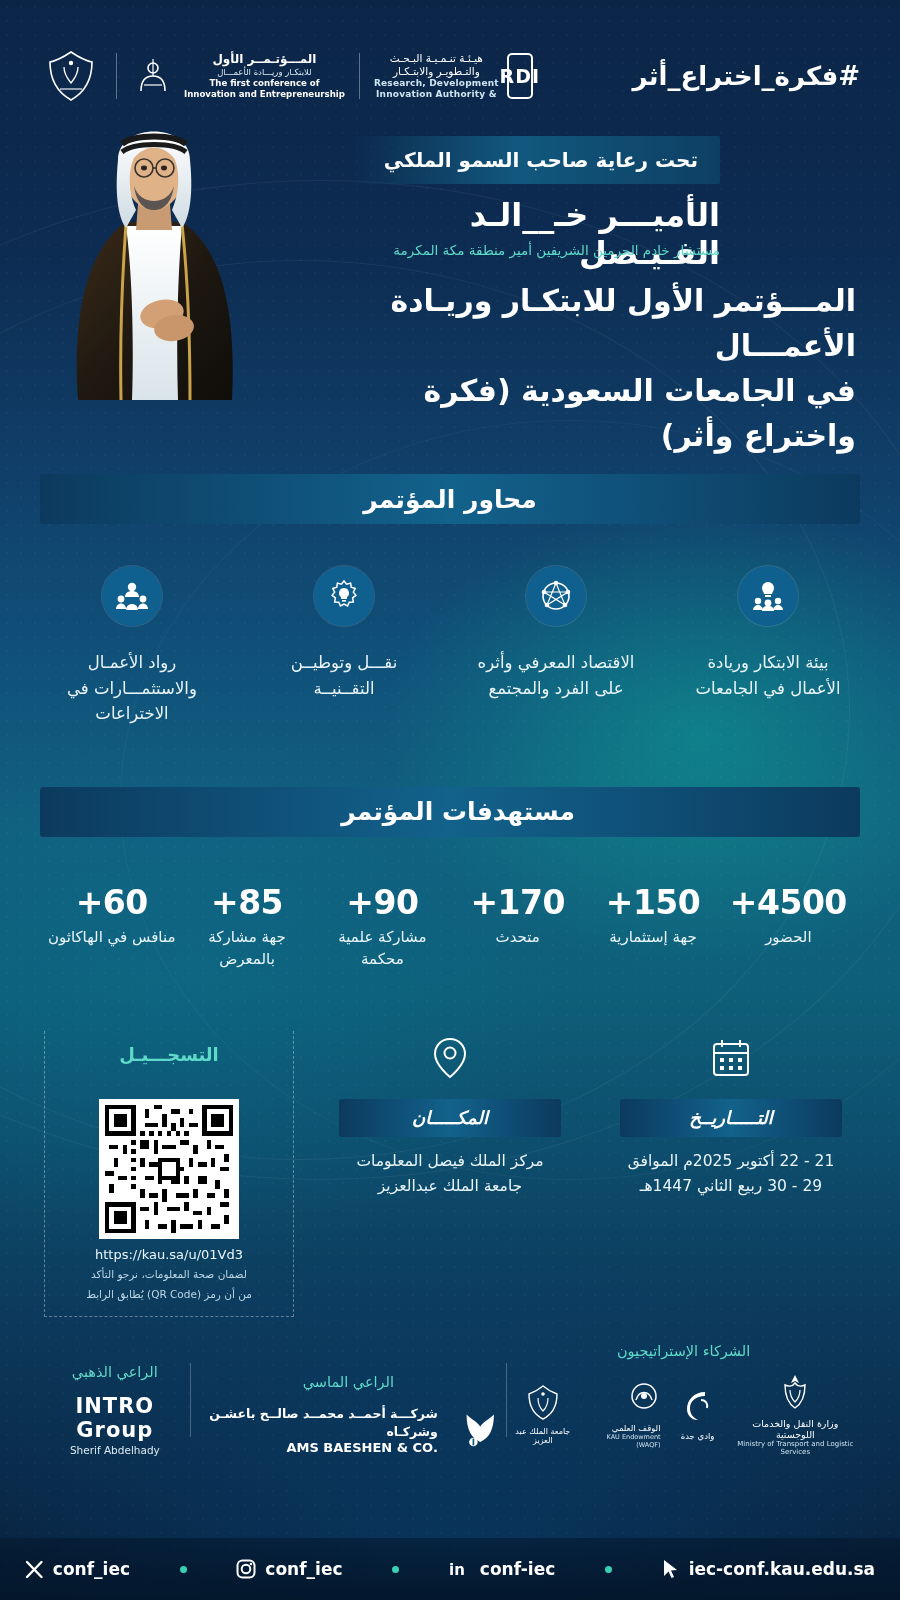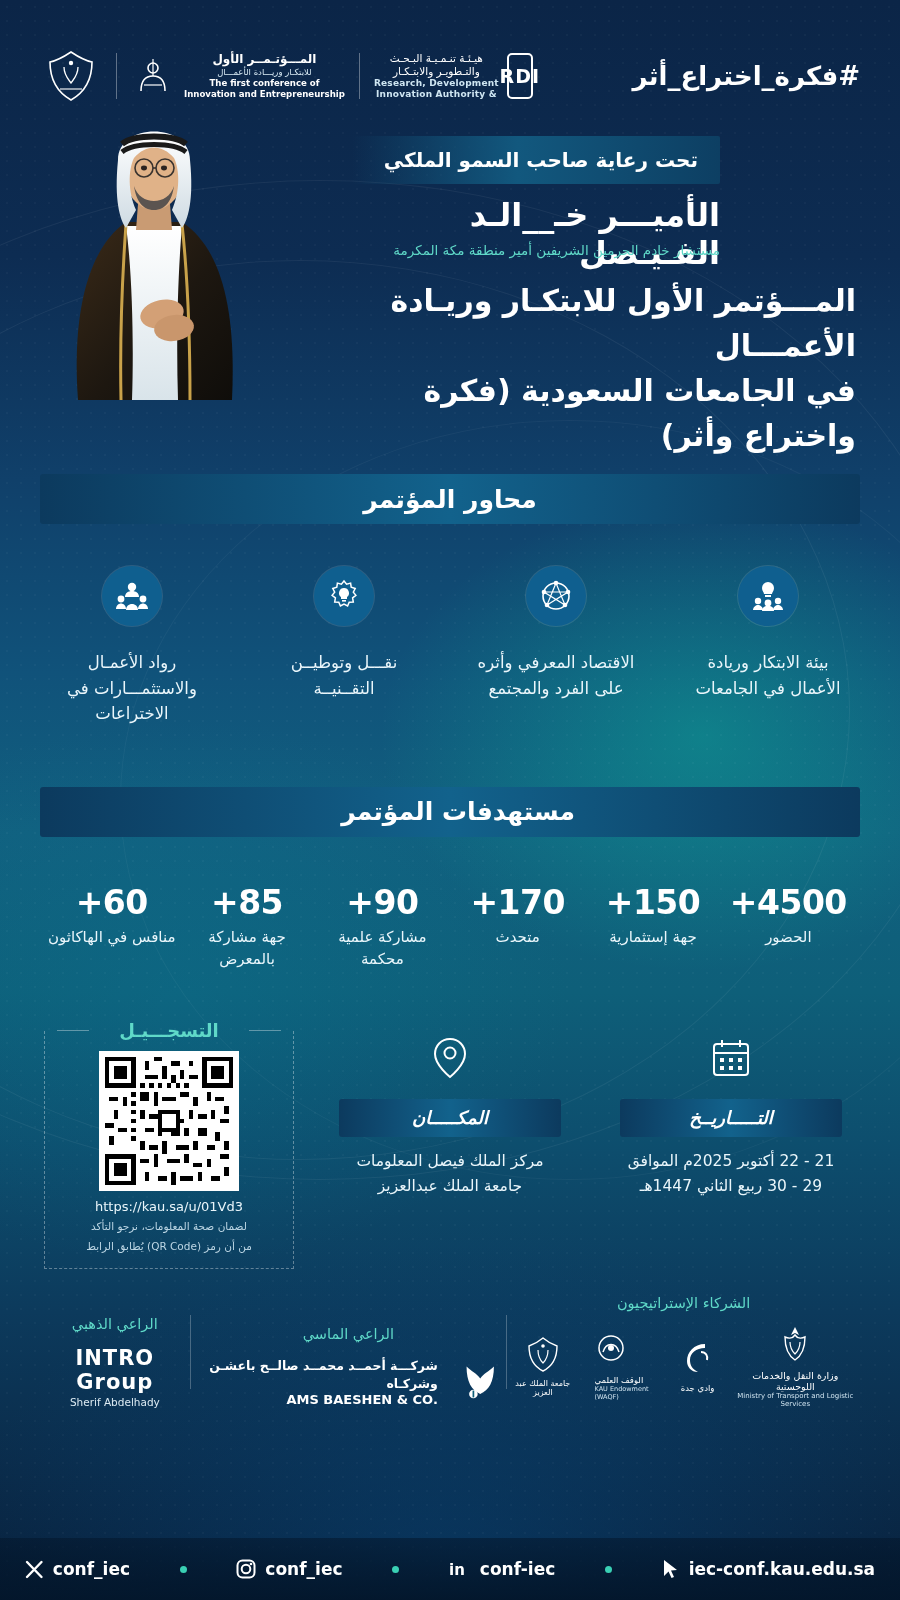--- a/index.html
+++ b/index.html
@@ -147,21 +147,21 @@
 
   
   .reg{
     width:250px; position:relative; text-align:center;
     border:1px dashed rgba(255,255,255,0.35);
     border-top:none;
     padding: 0 12px 14px 12px;
   }
   .reg-head{
     display:flex; align-items:center; gap:24px; justify-content:center;
-    margin-top:-11px; margin-bottom:10px;
+    margin-top:-11px; margin-bottom:10px;flex-direction:column;
   }
   .reg-head .line{ flex:1; height:1px; background:rgba(255,255,255,0.35);}
   .reg-head .t{ font-size:18px; font-weight:bold; color:#5fd9c8; padding:0 6px;}
   .qr{
     width:140px;height:140px;background:#fff;margin:4px auto 8px auto;padding:6px;
   }
   .qr svg{display:block;}
   .reg-url{ font-size:13px; color:#eaf6fb; direction:ltr;}
   .reg-note{ font-size:10.5px; color:#bcd6e4; line-height:1.55; margin-top:4px;}
 
@@ -562,21 +562,21 @@
         </div>
 
         <div style="text-align:center;">
           <svg width="34" height="36" viewBox="0 0 34 36">
             <path d="M24 4 C13 4 6 12 6 21 c0 6 4 11 11 11 c-6-3-8-7-8-12 c0-7 6-12 15-12z" fill="#fff"></path>
             <path d="M20 12 c5 0 7 4 6 8" fill="none" stroke="#fff" stroke-width="2"></path>
           </svg>
           <div style="font-size:8.5px;margin-top:3px;color:#fff;">وادي جدة</div>
         </div>
 
-        <div style="text-align:left;">
+        <div style="text-align:right;">
           <svg width="34" height="36" viewBox="0 0 34 36">
             <circle cx="17" cy="16" r="12" fill="none" stroke="#fff" stroke-width="1.5"></circle>
             <path d="M9 20 C12 10 22 10 25 20" fill="none" stroke="#fff" stroke-width="1.5"></path>
             <circle cx="17" cy="16" r="3" fill="#fff"></circle>
           </svg>
           <div style="font-size:8.5px;margin-top:3px;color:#fff;">الوقف العلمي</div>
           <div style="font-size:6.5px;color:#cfe3ef;">KAU Endowment (WAQF)</div>
         </div>
 
         <div style="text-align:center;">

